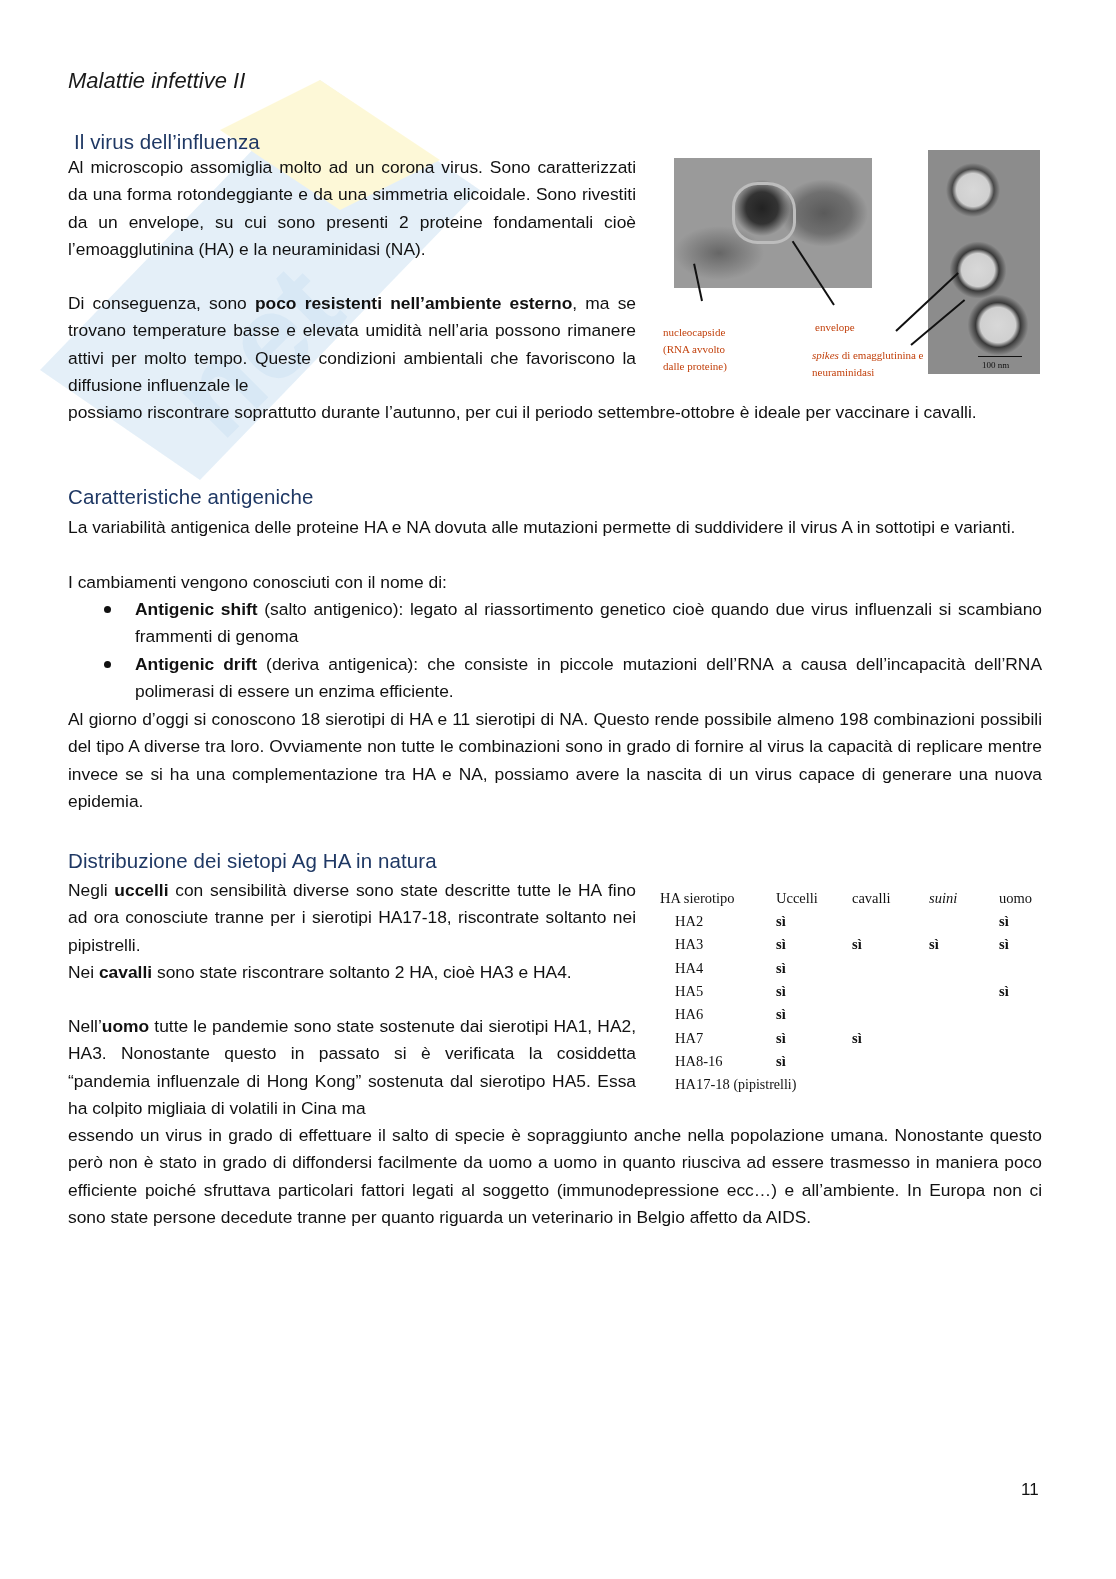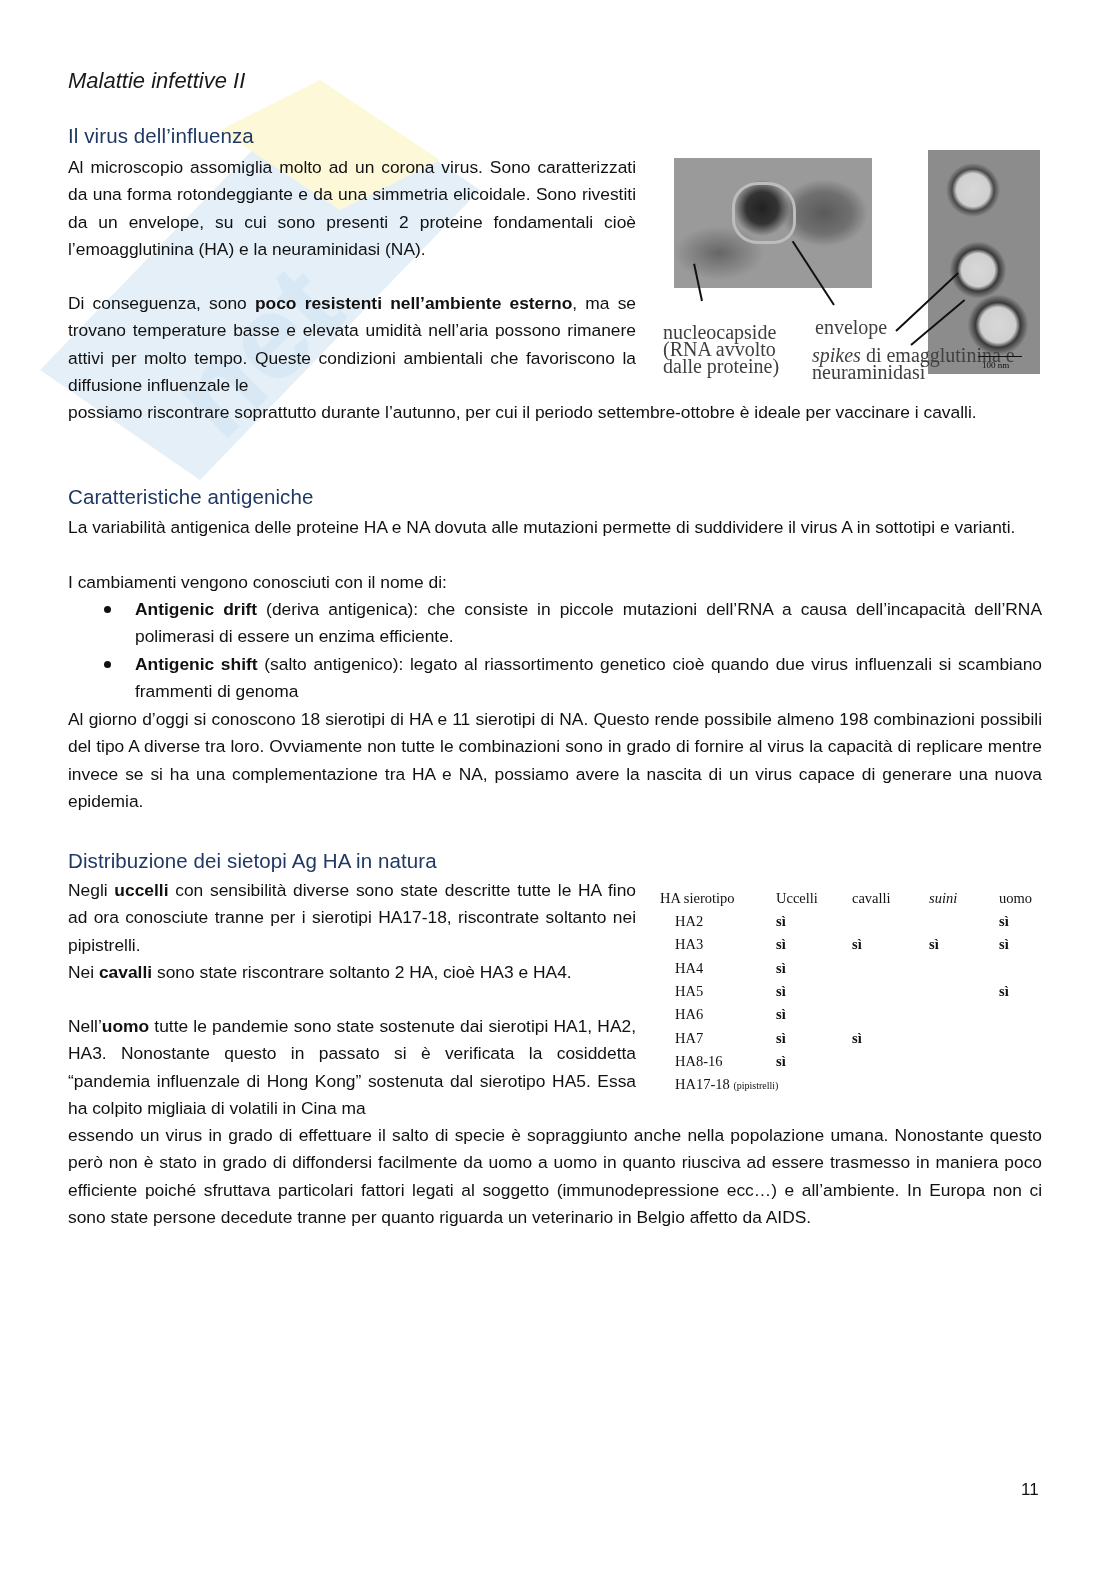--- a/index.html
+++ b/index.html
@@ -20,45 +20,45 @@
          background: radial-gradient(ellipse 40px 40px at 88px 50px, #222 0%, #333 40%, transparent 70%),
                      radial-gradient(ellipse 55px 42px at 150px 55px, #5a5a5a 0%, #707070 50%, transparent 80%),
                      radial-gradient(ellipse 50px 30px at 45px 95px, #666 0%, #888 60%, transparent 90%),
                      #9a9a9a; }
   .em1 .ring { position:absolute; left:58px; top:24px; width:58px; height:56px; border:3px solid #bdbdbd; border-radius:40% 45% 35% 40%; }
   .em2 { position:absolute; left:268px; top:2px; width:112px; height:224px;
          background: radial-gradient(circle 30px at 45px 40px, #d8d8d8 0%, #d0d0d0 55%, #4a4a4a 70%, transparent 90%),
                      radial-gradient(circle 30px at 50px 120px, #d8d8d8 0%, #d0d0d0 55%, #3a3a3a 70%, transparent 95%),
                      radial-gradient(circle 32px at 70px 175px, #d8d8d8 0%, #d0d0d0 55%, #3a3a3a 70%, transparent 95%),
                      #8c8c8c; }
-  .fig .lbl { position:absolute; font-size:20px; line-height:17px; color:#404040; }
+  .fig .lbl { position:absolute; font-size:11px; line-height:17px; color:#c2410c; }
   .fig .scale { position:absolute; left:322px; top:212px; font-size:9px; color:#111; }
   .fig .scalebar { position:absolute; left:318px; top:208px; width:44px; height:1px; background:#111; }
   .arrow { position:absolute; height:2px; background:#111; transform-origin:0 50%; }
   .tbl { position:absolute; left:660px; top:886px; width:385px; font-family:"Liberation Serif", "DejaVu Serif", serif; font-size:14.5px; color:#111; border-collapse:collapse; }
   .tbl td, .tbl th { padding:0; height:23.3px; font-weight:normal; text-align:left; vertical-align:middle; }
   .tbl th { height:24px; }
   .tbl td.si { font-weight:bold; }
   .tbl .c0 { width:116px; } .tbl .c1 { width:76px; } .tbl .c2 { width:77px; } .tbl .c3 { width:70px;font-style:italic; }
   .tbl td.name { padding-left:15px; }
-  .tbl small { font-size:10px; }
+  .tbl small { font-size:14px; }
   .pagenum { position:absolute; left:1021px; top:1480px; font-size:17px; color:#111; }
 </style>
 </head>
 <body>
 
 <svg class="watermark" viewBox="0 0 460 440">
   <polygon points="20,330 300,40 460,150 180,440" fill="#cfe3f3"></polygon>
   <polygon points="200,90 300,40 420,120 320,170" fill="#fdf3b8"></polygon>
   <text x="80" y="330" font-size="120" fill="#b9d6ee" transform="rotate(-45 230 220)" font-family="Liberation Sans, sans-serif" font-weight="bold">net</text>
 </svg>
 
 <div class="running-head">Malattie infettive II</div>
 
-<h2 class="h" style="top:124px;margin:0;">Il virus dell’influenza</h2>
+<h2 class="h" style="top:124px;margin:6px;">Il virus dell’influenza</h2>
 <p class="p narrow" style="top:154px;">Al microscopio assomiglia molto ad un corona virus. Sono caratterizzati da una forma rotondeggiante e da una simmetria elicoidale. Sono rivestiti da un envelope, su cui sono presenti 2 proteine fondamentali cioè l’emoagglutinina (HA) e la neuraminidasi (NA).</p>
 <p class="p narrow" style="top:290px;"><span>Di conseguenza, sono </span><b>poco resistenti nell’ambiente esterno</b><span>, ma se trovano temperature basse e elevata umidità nell’aria possono rimanere attivi per molto tempo. Queste condizioni ambientali che favoriscono la diffusione influenzale le</span></p>
 <p class="p wide" style="top:399px;">possiamo riscontrare soprattutto durante l’autunno, per cui il periodo settembre-ottobre è ideale per vaccinare i cavalli.</p>
 
 <div class="fig">
   <div class="em1">
       <div class="ring"></div>
     </div>
   <div class="em2"></div>
   <div class="arrow" style="left:42px;top:152px;width:38px;transform:rotate(-102deg);"></div>
@@ -76,22 +76,22 @@
     <div>neuraminidasi</div>
   </div>
   <div class="scalebar"></div>
   <div class="scale">100 nm</div>
 </div>
 
 <h2 class="h" style="top:485px;margin:0;text-align:right;">Caratteristiche antigeniche</h2>
 <p class="p wide" style="top:514px;">La variabilità antigenica delle proteine HA e NA dovuta alle mutazioni permette di suddividere il virus A in sottotipi e varianti.</p>
 <p class="p wide" style="top:569px;">I cambiamenti vengono conosciuti con il nome di:</p>
 <ul class="bullets" style="top:596px;">
+  <li><span class="dot"></span><b>Antigenic shift</b><span> (salto antigenico): legato al riassortimento genetico cioè quando due virus influenzali si scambiano frammenti di genoma</span></li>
   <li><span class="dot"></span><b>Antigenic drift</b><span> (deriva antigenica): che consiste in piccole mutazioni dell’RNA a causa dell’incapacità dell’RNA polimerasi di essere un enzima efficiente.</span></li>
-  <li><span class="dot"></span><b>Antigenic shift</b><span> (salto antigenico): legato al riassortimento genetico cioè quando due virus influenzali si scambiano frammenti di genoma</span></li>
 </ul>
 <p class="p wide" style="top:706px;">Al giorno d’oggi si conoscono 18 sierotipi di HA e 11 sierotipi di NA. Questo rende possibile almeno 198 combinazioni possibili del tipo A diverse tra loro. Ovviamente non tutte le combinazioni sono in grado di fornire al virus la capacità di replicare mentre invece se si ha una complementazione tra HA e NA, possiamo avere la nascita di un virus capace di generare una nuova epidemia.</p>
 
 <h2 class="h" style="top:849px;margin:0;">Distribuzione dei sietopi Ag HA in natura</h2>
 <p class="p narrow" style="top:877px;"><span>Negli </span><b>uccelli</b><span> con sensibilità diverse sono state descritte tutte le HA fino ad ora conosciute tranne per i sierotipi  HA17-18, riscontrate soltanto nei pipistrelli.</span></p>
 <p class="p narrow" style="top:959px;"><span>Nei </span><b>cavalli</b><span> sono state riscontrare soltanto 2 HA, cioè HA3 e HA4.</span></p>
 <p class="p narrow" style="top:1013px;"><span>Nell’</span><b>uomo</b><span> tutte le pandemie sono state sostenute dai sierotipi HA1, HA2, HA3. Nonostante questo in passato si è verificata la cosiddetta “pandemia influenzale di Hong Kong” sostenuta dal sierotipo HA5. Essa ha colpito migliaia di volatili in Cina ma</span></p>
 <p class="p wide" style="top:1122px;">essendo un virus in grado di effettuare il salto di specie è sopraggiunto anche nella popolazione umana. Nonostante questo però non è stato in grado di diffondersi facilmente da uomo a uomo in quanto riusciva ad essere trasmesso in maniera poco efficiente poiché sfruttava particolari fattori legati al soggetto (immunodepressione ecc…) e all’ambiente. In Europa non ci sono state persone decedute tranne per quanto riguarda un veterinario in Belgio affetto da AIDS.</p>
 
 <table class="tbl">

